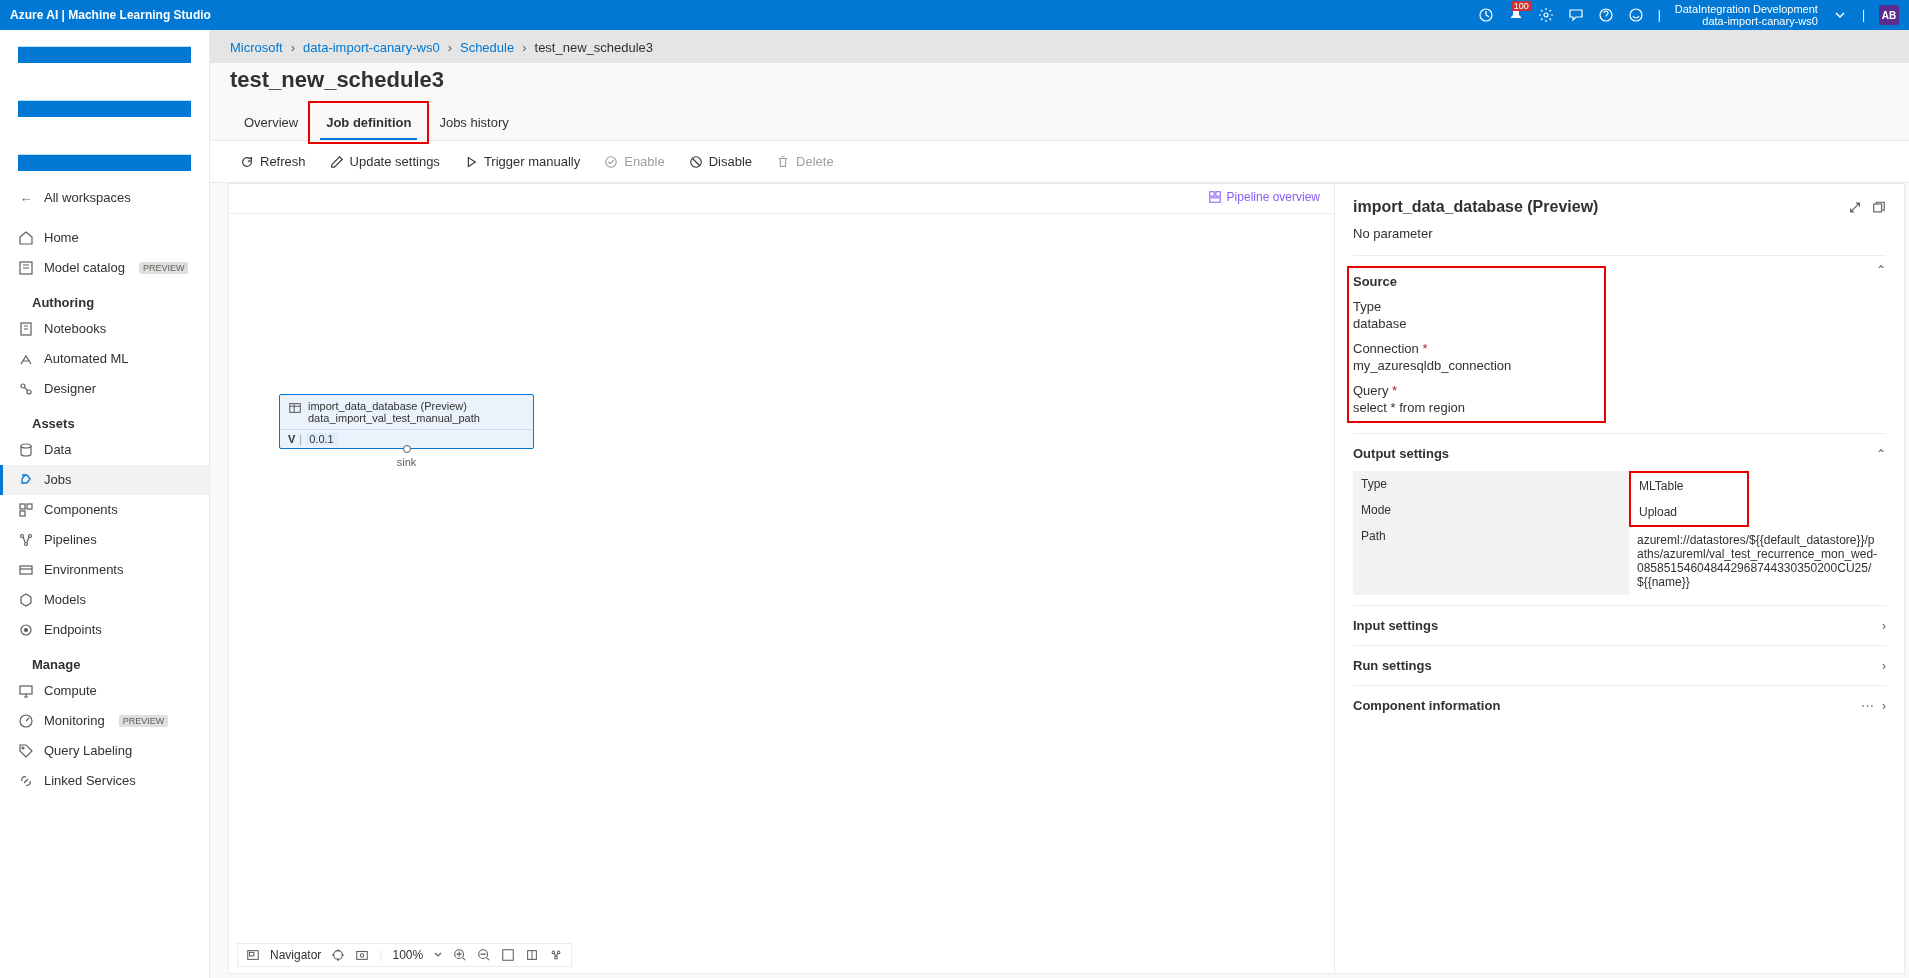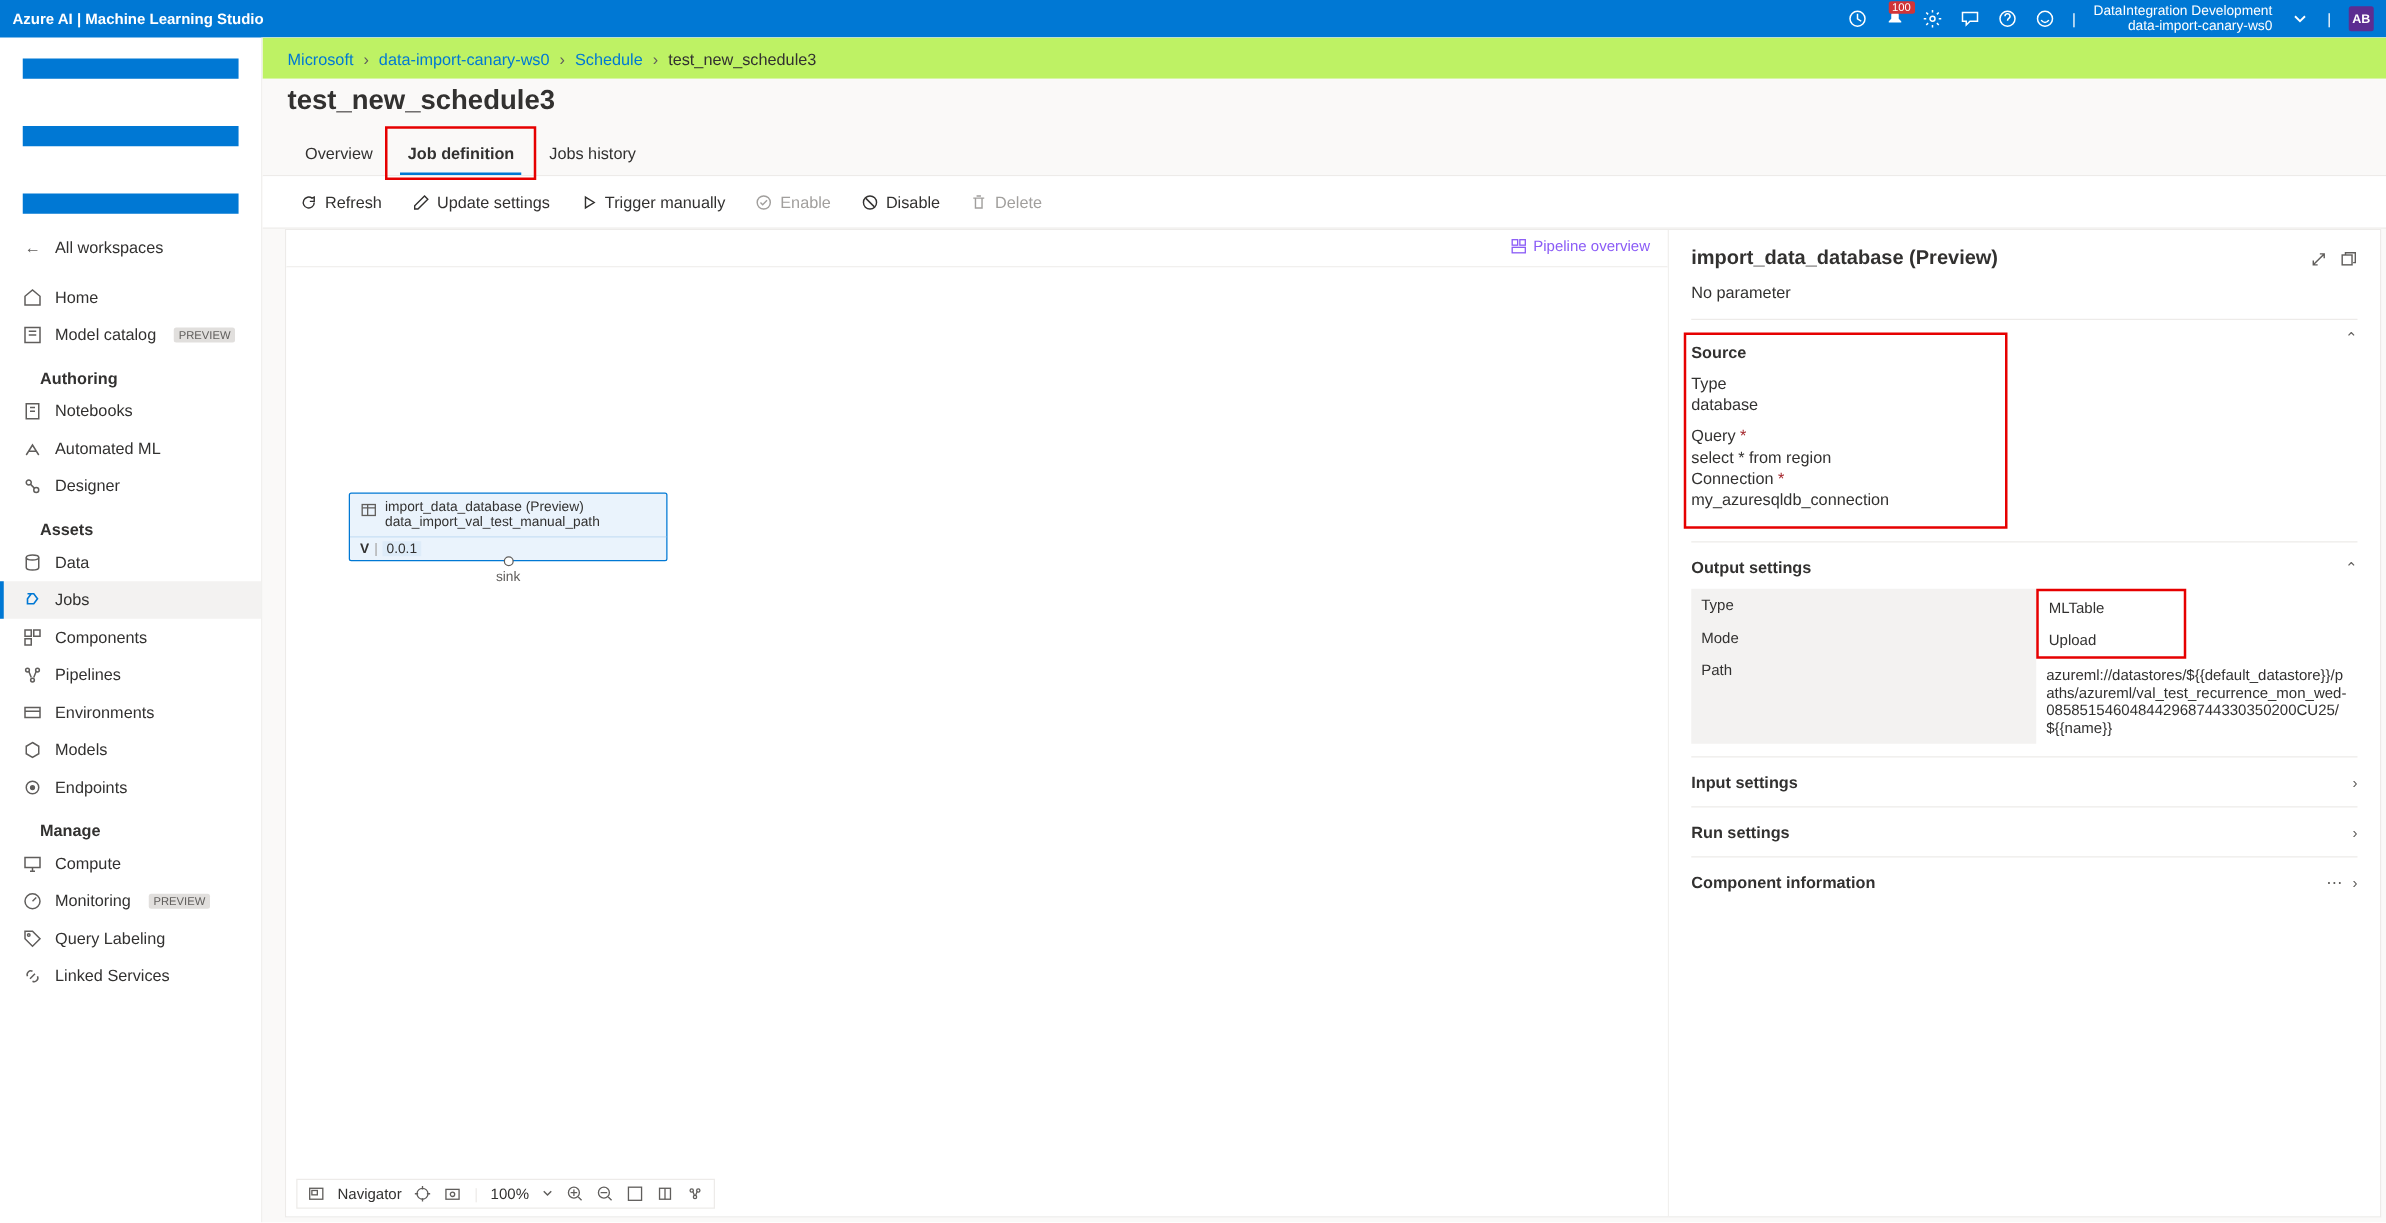--- a/index.html
+++ b/index.html
@@ -18,21 +18,21 @@
 .sidebar { width: 210px; border-right: 1px solid #edebe9; padding: 8px 0; overflow-y: auto; }
 .sidebar-item { display: flex; align-items: center; gap: 10px; padding: 7px 18px; cursor: pointer; font-size: 13px; color: #323130; }
 .sidebar-item.active { background: #f3f2f1; border-left: 3px solid #0078d4; padding-left: 15px; }
 .sidebar-item .s-icon { width: 16px; height: 16px; display: inline-flex; align-items: center; justify-content: center; color: #605e5c; }
 .sidebar-section { padding: 12px 32px 4px; font-size: 13px; font-weight: 600; color: #323130; }
 .preview-badge { background: #e1dfdd; color: #605e5c; font-size: 9px; padding: 1px 4px; border-radius: 2px; margin-left: 4px; }
 .hamburger { padding: 6px 18px; cursor: pointer; color: #0078d4; }
 
 .content { flex: 1; display: flex; flex-direction: column; overflow: hidden; background: #faf9f8; }
 
-.breadcrumb { padding: 10px 20px 8px; font-size: 13px; display: flex; gap: 8px; align-items: center; background: #bef264; }
+.breadcrumb { padding: 10px 20px 8px; font-size: 13px; display: flex; gap: 8px; align-items: center; background: #e5e5e5; }
 .breadcrumb a { color: #0078d4; text-decoration: none; cursor: pointer; }
 .breadcrumb .sep { color: #605e5c; }
 .breadcrumb .current { color: #323130; }
 
 .page-title { font-size: 22px; font-weight: 600; padding: 4px 20px 12px; background: #faf9f8; }
 
 .tabs { display: flex; gap: 0; padding: 0 20px; border-bottom: 1px solid #edebe9; background: #faf9f8; }
 .tab { padding: 10px 14px; cursor: pointer; font-size: 13px; color: #323130; position: relative; }
 .tab.active { font-weight: 600; }
 .tab.active::after { content: ''; position: absolute; bottom: 0; left: 8px; right: 8px; height: 2px; background: #0078d4; }
@@ -501,27 +501,27 @@
         <div class="section">
           <div class="red-box">
             <div class="section-header">
               <span class="section-title">Source</span>
             </div>
             <div class="section-body">
               <div class="field">
                 <div class="field-label">Type</div>
                 <div class="field-value">database</div>
               </div>
+              <div class="field">
+                <div class="field-label"><span>Connection</span> <span class="req">*</span></div>
+                <div class="field-value">my_azuresqldb_connection</div>
+              </div>
               <div class="field" style="margin-bottom:2px">
                 <div class="field-label"><span>Query</span> <span class="req">*</span></div>
                 <div class="field-value">select * from region</div>
-              </div>
-              <div class="field">
-                <div class="field-label"><span>Connection</span> <span class="req">*</span></div>
-                <div class="field-value">my_azuresqldb_connection</div>
               </div>
             </div>
           </div>
           <span class="chevron" style="float:right;margin-top:-160px">⌃</span>
         </div>
 
         <div class="section">
           <div class="section-header">
             <span class="section-title">Output settings</span>
             <span class="chevron">⌃</span>

